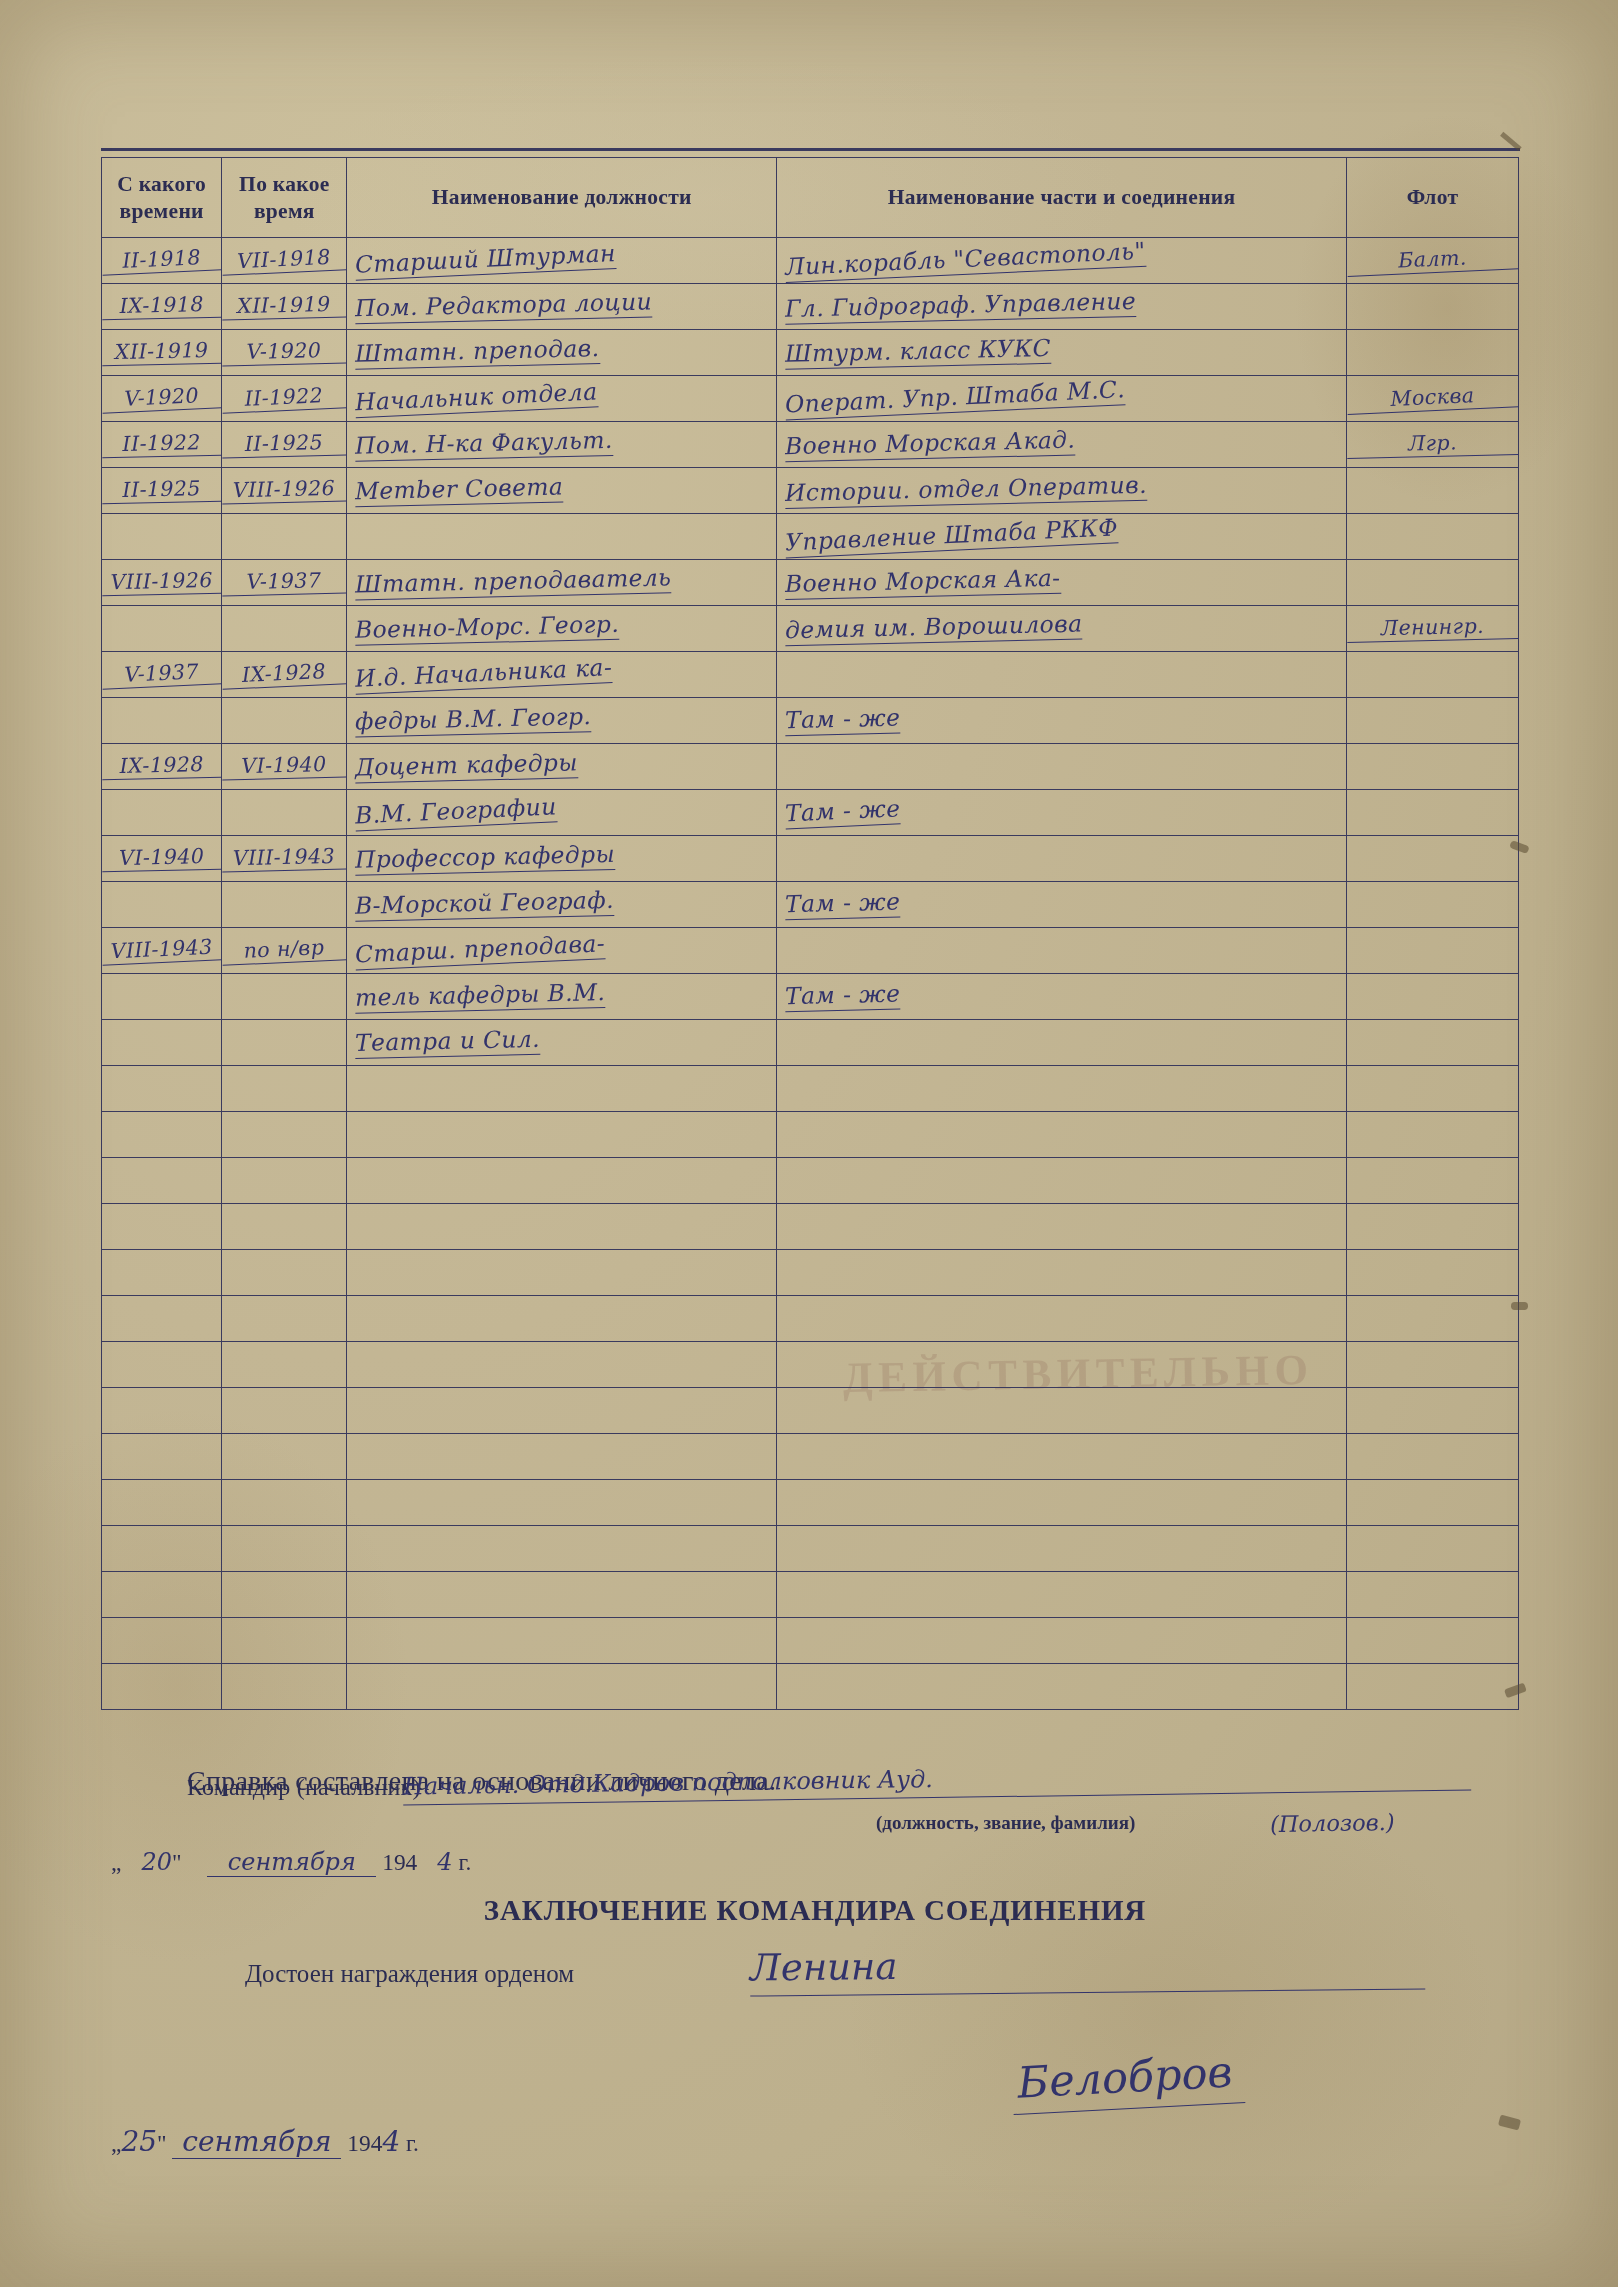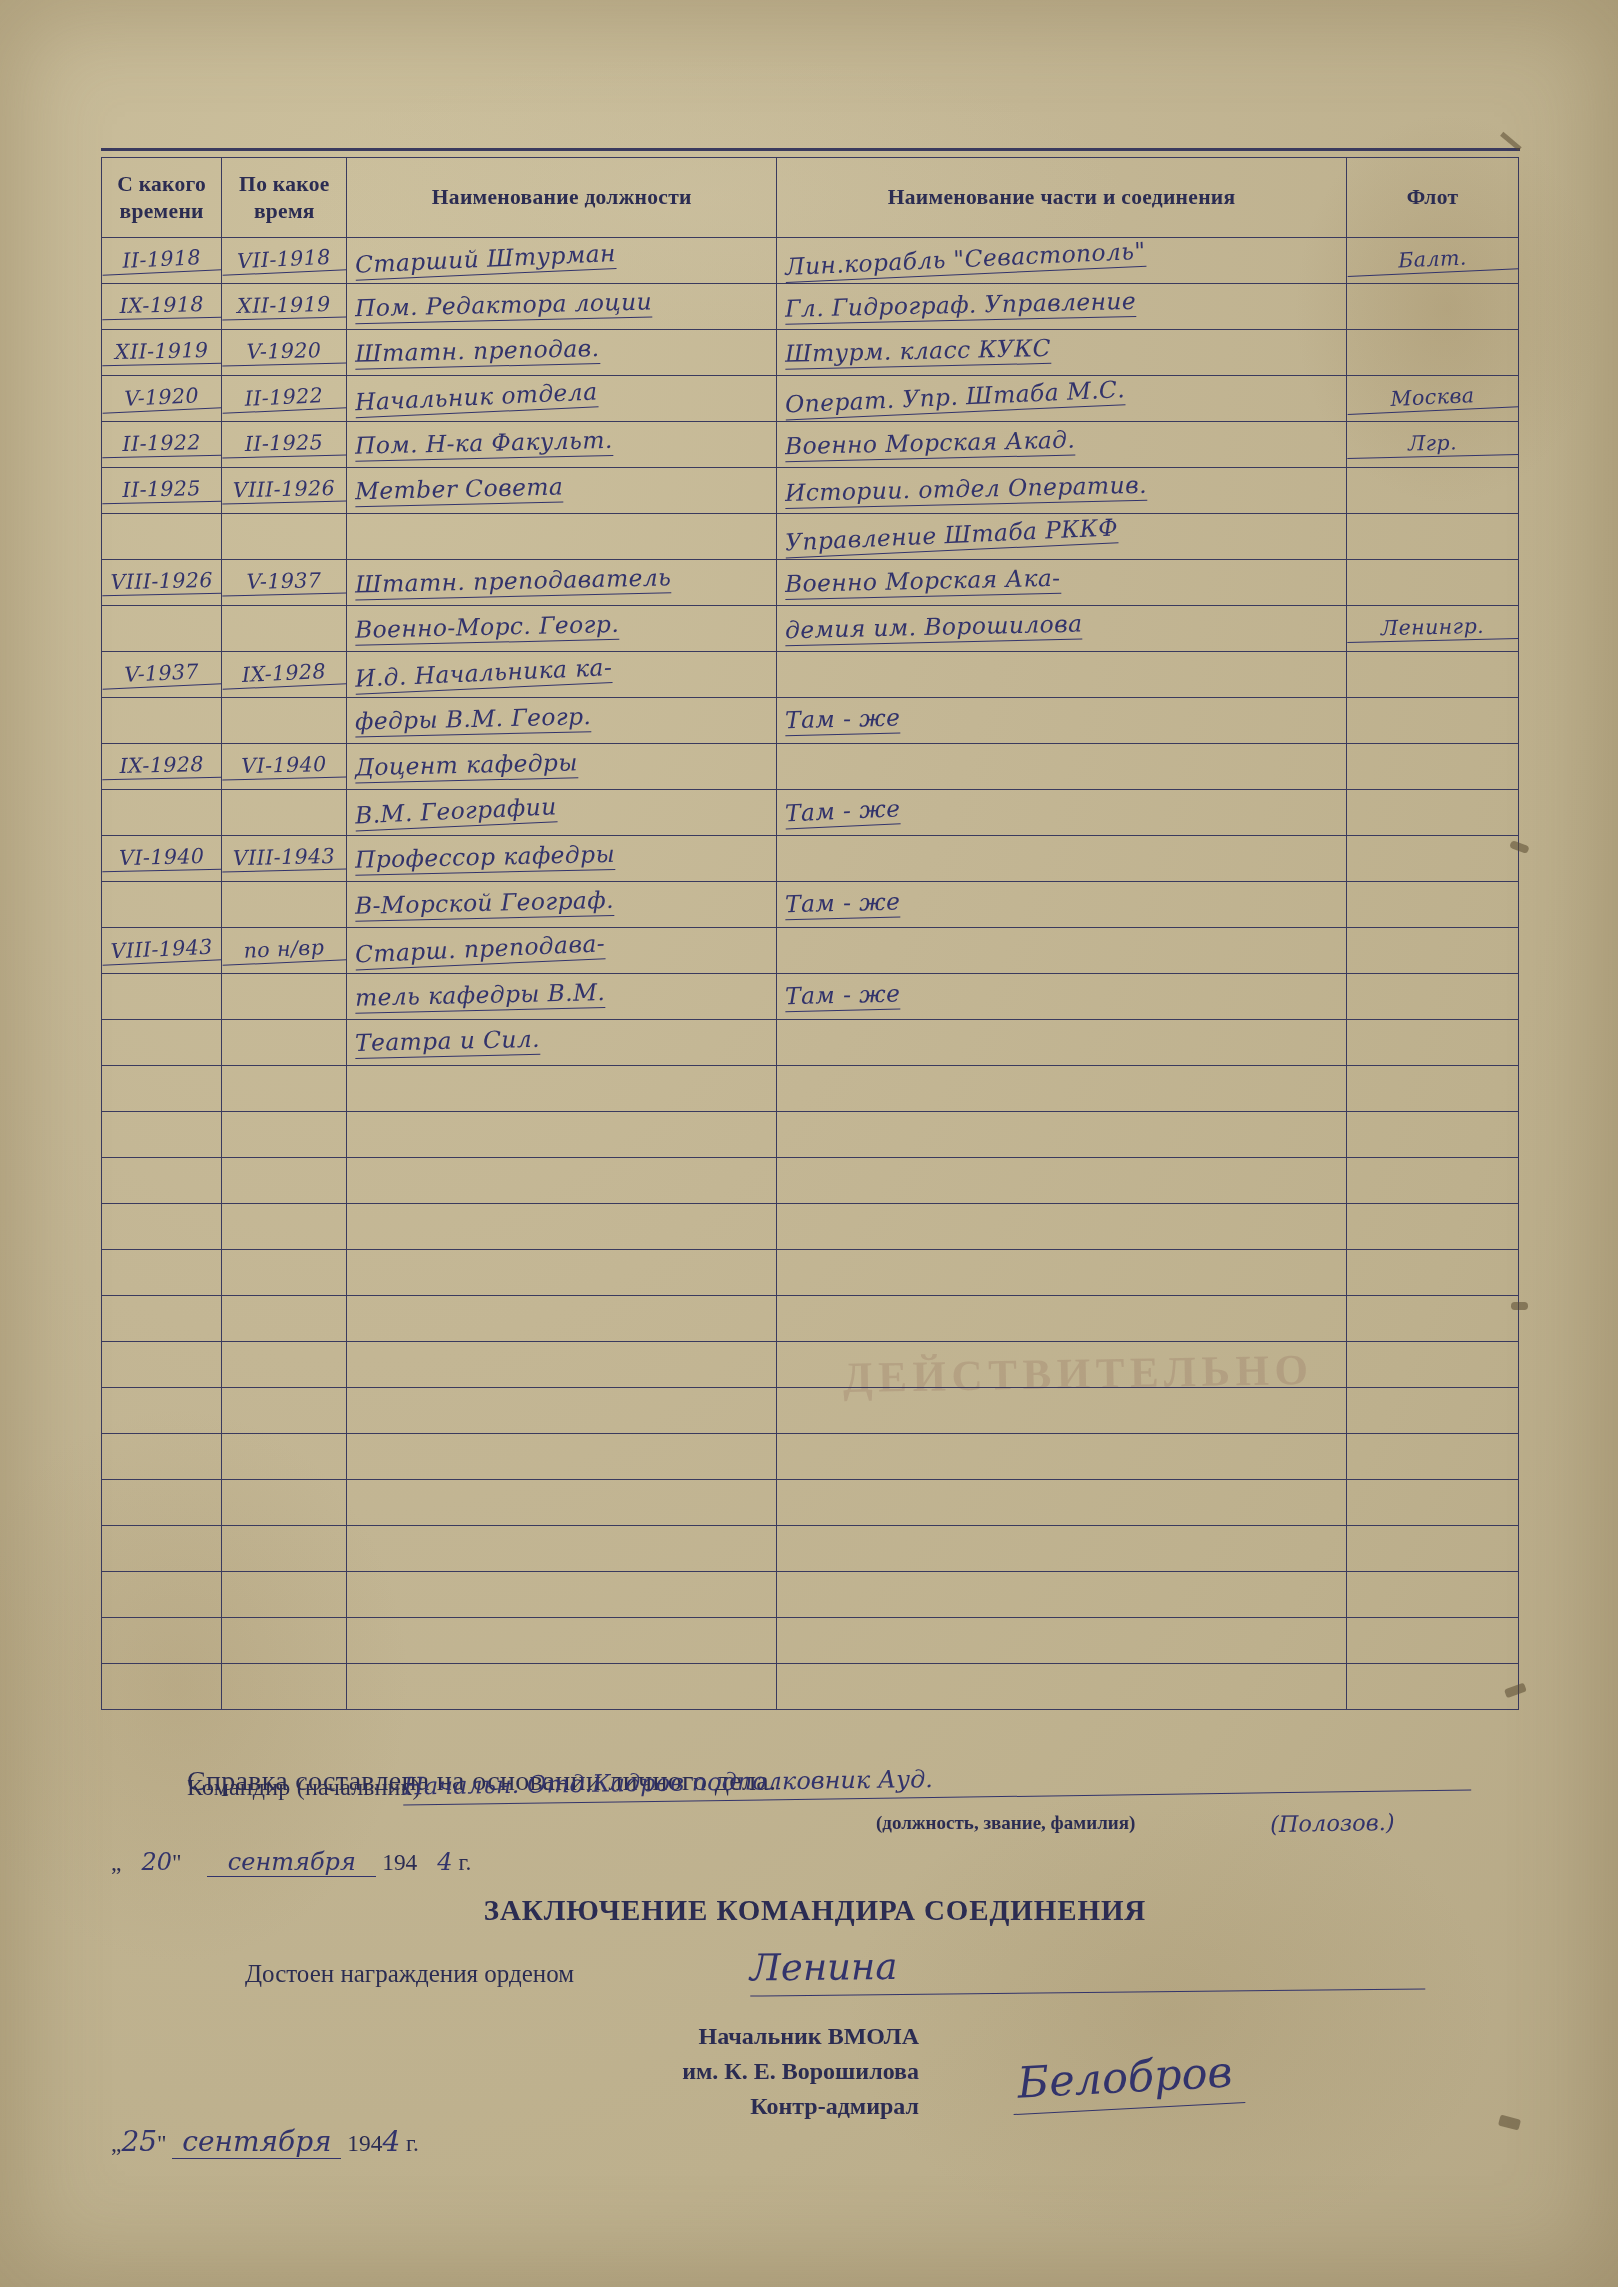--- a/index.html
+++ b/index.html
@@ -658,25 +658,20 @@
     <span class="v ul-sp">сентября</span>
     <span>194</span><span class="v">4</span>
     <span>г.</span>
   </div>
 
   <div class="section-title">ЗАКЛЮЧЕНИЕ КОМАНДИРА СОЕДИНЕНИЯ</div>
 
   <div class="award-line">Достоен награждения орденом</div>
   <div class="award-val">Ленина</div>
 
-  <div class="sign-block">
-    <div>Начальник ВМОЛА</div>
-    <div>им. К. Е. Ворошилова</div>
-    <div>Контр-адмирал</div>
-  </div>
   <div class="sign-script">Белобров</div>
 
   <div class="date2">
     <span>„</span><span class="v">25</span><span>"</span>
     <span class="v ul-sp">сентября</span>
     <span>194</span><span class="v">4</span>
     <span>г.</span>
   </div>
 
   <div class="tear t1"></div>

